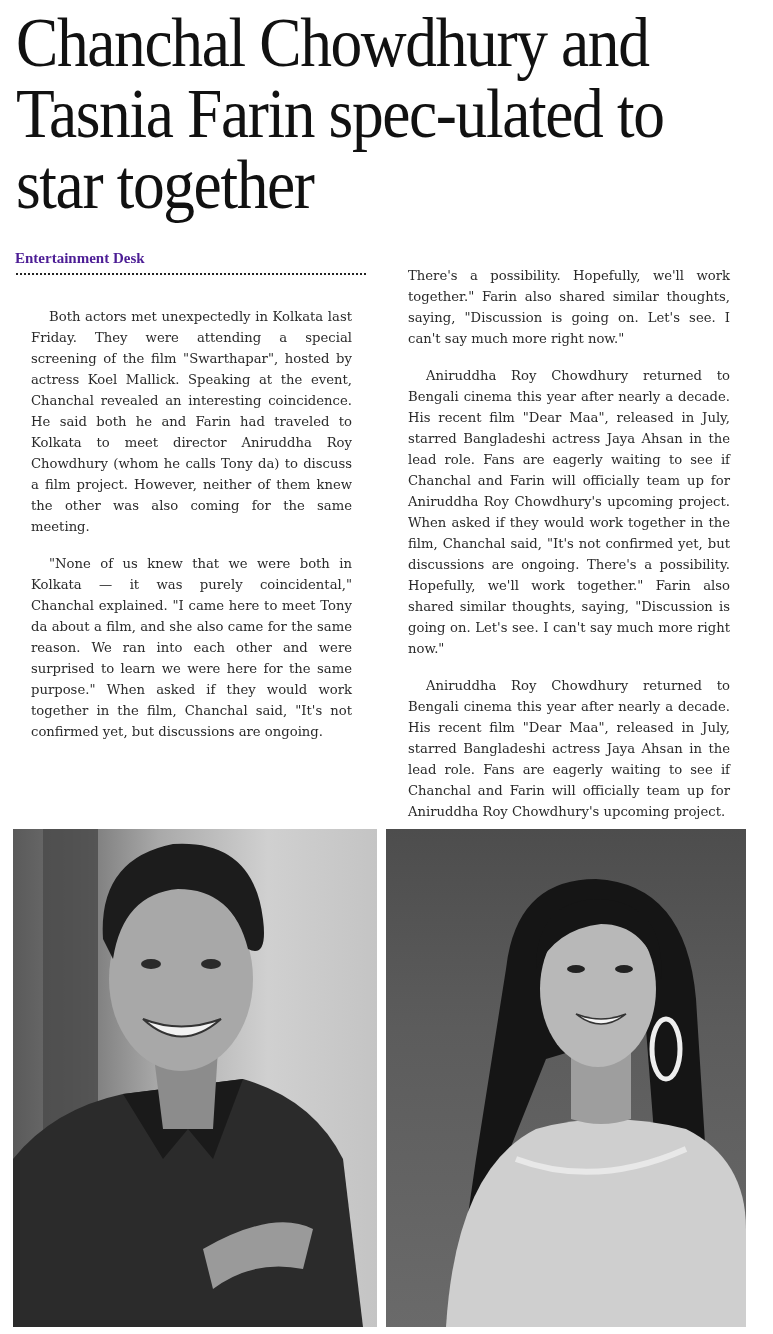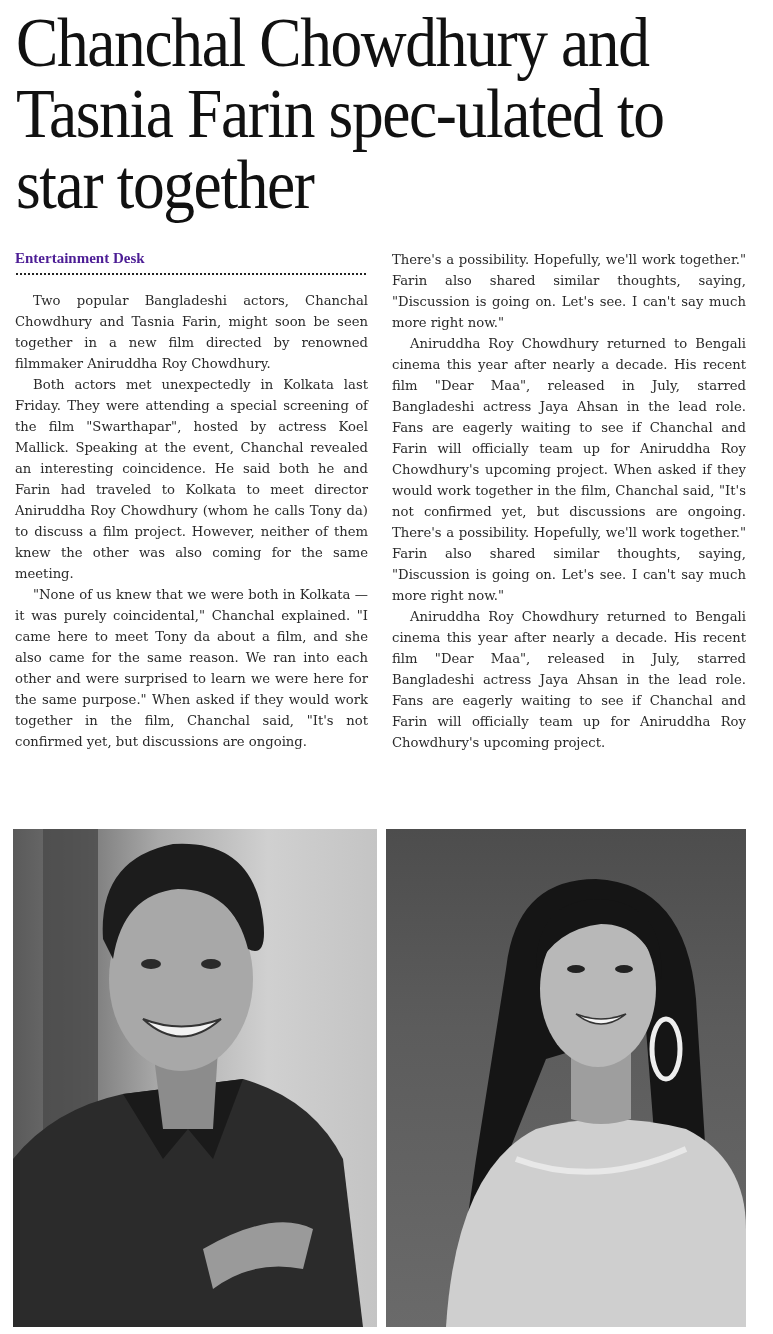--- a/index.html
+++ b/index.html
@@ -19,21 +19,21 @@
   .dots {
     position:absolute; left:15px; top:272px; width:353px; height:4px;
     background-image:radial-gradient(circle, #222 1.1px, transparent 1.3px);
     background-size:4px 4px; background-repeat:repeat-x;
   }
   .col {
     position:absolute; font-family:"DejaVu Serif","Liberation Serif",serif;
     font-size:13.2px; line-height:21px; color:#2a2a2a;
     text-align:justify; hyphens:auto;
   }
-  .col p { margin:0; text-indent:18px; }
+  .col p { margin:16px; text-indent:18px; }
   .col p.cont { text-indent:0; }
   .col1 { left:15px; top:290px; width:353px; }
   .col2 { left:392px; top:249px; width:354px; }
   .photo {
     position:absolute; top:829px; height:498px; overflow:hidden;
   }
   .photo-left { left:13px; width:364px;
     background:linear-gradient(90deg,#5a5a5a 0%,#6e6e6e 15%,#a9a9a9 40%,#d0d0d0 70%,#c4c4c4 100%); }
   .photo-right { left:386px; width:360px;
     background:linear-gradient(180deg,#4d4d4d 0%,#5c5c5c 40%,#6a6a6a 100%); }
@@ -41,21 +41,20 @@
 </style>
 </head>
 <body>
 
 <h1 class="headline">Chanchal Chowdhury and Tasnia Farin spec-ulated to star together</h1>
 
 <div class="byline">Entertainment Desk</div>
 <div class="dots"></div>
 
 <div class="col col1">
-  <p>Two popular Bangladeshi actors, Chanchal Chowdhury and Tasnia Farin, might soon be seen together in a new film directed by renowned filmmaker Aniruddha Roy Chowdhury.</p>
   <p>Both actors met unexpectedly in Kolkata last Friday. They were attending a special screening of the film "Swarthapar", hosted by actress Koel Mallick. Speaking at the event, Chanchal revealed an interesting coincidence. He said both he and Farin had traveled to Kolkata to meet director Aniruddha Roy Chowdhury (whom he calls Tony da) to discuss a film project. However, neither of them knew the other was also coming for the same meeting.</p>
   <p>"None of us knew that we were both in Kolkata — it was purely coincidental," Chanchal explained. "I came here to meet Tony da about a film, and she also came for the same reason. We ran into each other and were surprised to learn we were here for the same purpose." When asked if they would work together in the film, Chanchal said, "It's not confirmed yet, but discussions are ongoing.</p>
 </div>
 
 <div class="col col2">
   <p class="cont">There's a possibility. Hopefully, we'll work together." Farin also shared similar thoughts, saying, "Discussion is going on. Let's see. I can't say much more right now."</p>
   <p>Aniruddha Roy Chowdhury returned to Bengali cinema this year after nearly a decade. His recent film "Dear Maa", released in July, starred Bangladeshi actress Jaya Ahsan in the lead role. Fans are eagerly waiting to see if Chanchal and Farin will officially team up for Aniruddha Roy Chowdhury's upcoming project. When asked if they would work together in the film, Chanchal said, "It's not confirmed yet, but discussions are ongoing. There's a possibility. Hopefully, we'll work together." Farin also shared similar thoughts, saying, "Discussion is going on. Let's see. I can't say much more right now."</p>
   <p>Aniruddha Roy Chowdhury returned to Bengali cinema this year after nearly a decade. His recent film "Dear Maa", released in July, starred Bangladeshi actress Jaya Ahsan in the lead role. Fans are eagerly waiting to see if Chanchal and Farin will officially team up for Aniruddha Roy Chowdhury's upcoming project.</p>
 </div>
 

